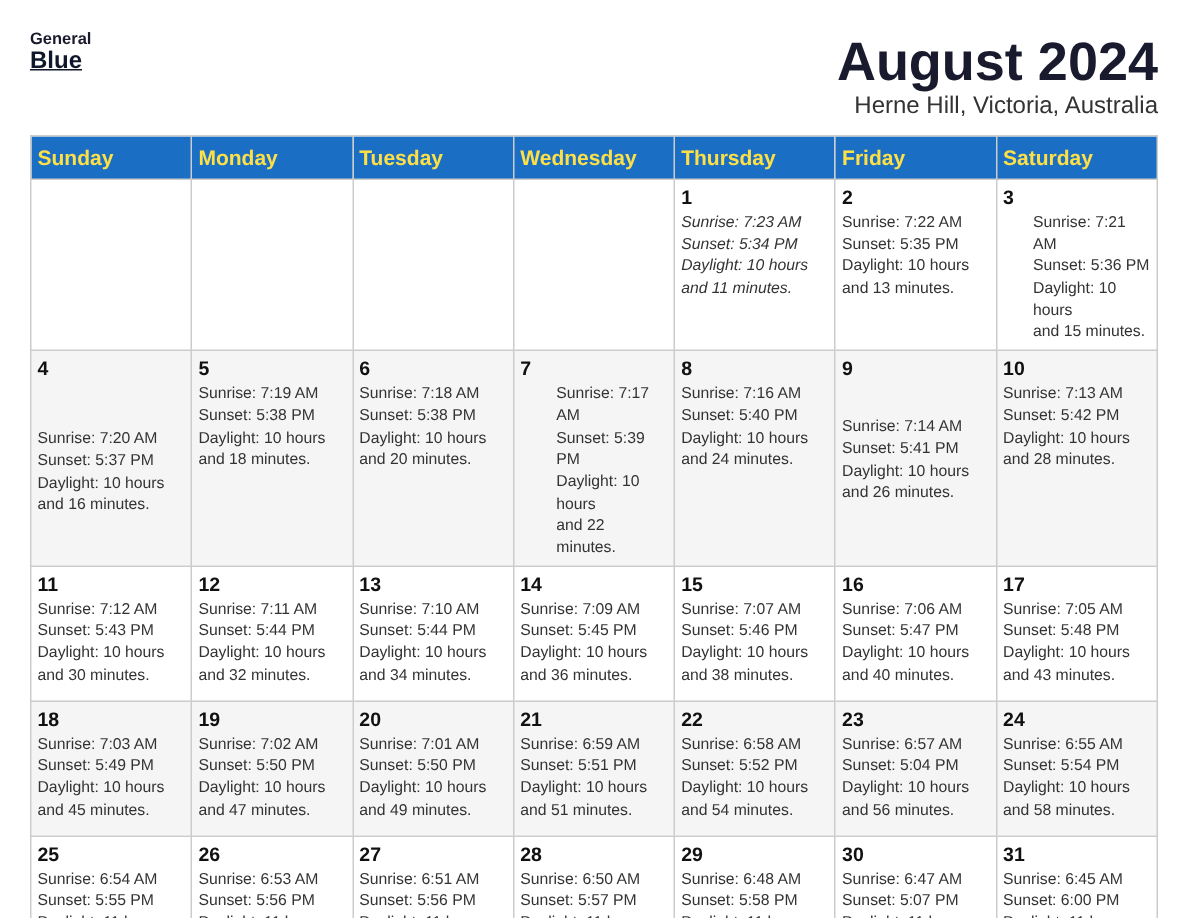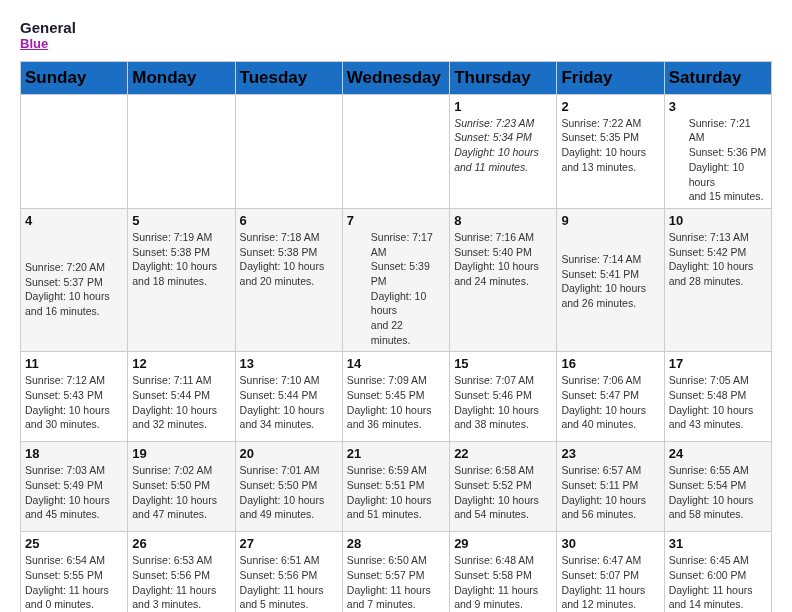--- a/index.html
+++ b/index.html
@@ -33,24 +33,24 @@
       font-size: 16px;
       color: #333;
     }
     .calendar {
       width: 100%;
       border-collapse: collapse;
       font-size: 11px;
     }
     .calendar th {
       background-color: #1a6fc4;
-      color: #000000;
+      color: #fde047;
       padding: 6px 4px;
       text-align: left;
-      font-size: 17px;
+      font-size: 14px;
       font-weight: bold;
       border: 1px solid #ccc;
     }
     .calendar td {
       border: 1px solid #ccc;
       vertical-align: top;
       padding: 4px;
       width: calc(100% / 7);
       height: 90px;
     }
@@ -78,23 +78,27 @@
       background-color: #1a6fc4 !important;
     }
   </style>
 </head>
 <body>
 
 <div class="header-area">
   <div class="logo">
 
     <div>
-      <div style="font-size:15px; font-weight:bold; color:#1a1a2e; line-height:1.1;">General</div>
-      <div style="font-size:13px; font-weight:bold; color:#a21caf; line-height:1.1;text-decoration:underline;">Blue</div>
+      <div style="font-size:11px; font-weight:bold; color:#1a1a2e; line-height:1.1;">General</div>
+      <div style="font-size:16px; font-weight:bold; color:#0f172a; line-height:1.1;text-decoration:underline;">Blue</div>
     </div>
+  </div>
+  <div class="title-area">
+    <div class="month-title">August 2024</div>
+    <div class="location">Herne Hill, Victoria, Australia</div>
   </div>
 </div>
 
 <table class="calendar">
   <thead>
     <tr>
       <th>Sunday</th>
       <th>Monday</th>
       <th>Tuesday</th>
       <th>Wednesday</th>
@@ -265,21 +269,21 @@
         <td>
           <div class="day-number">22</div>
           <div class="day-info" style="white-space: pre-line;">Sunrise: 6:58 AM
 Sunset: 5:52 PM
 Daylight: 10 hours
 and 54 minutes.</div>
         </td>
         <td>
           <div class="day-number">23</div>
           <div class="day-info" style="white-space: pre-line;">Sunrise: 6:57 AM
-Sunset: 5:11 PM
+Sunset: 5:04 PM
 Daylight: 10 hours
 and 56 minutes.</div>
         </td>
         <td>
           <div class="day-number">24</div>
           <div class="day-info" style="white-space: pre-line;">Sunrise: 6:55 AM
 Sunset: 5:54 PM
 Daylight: 10 hours
 and 58 minutes.</div>
         </td>

